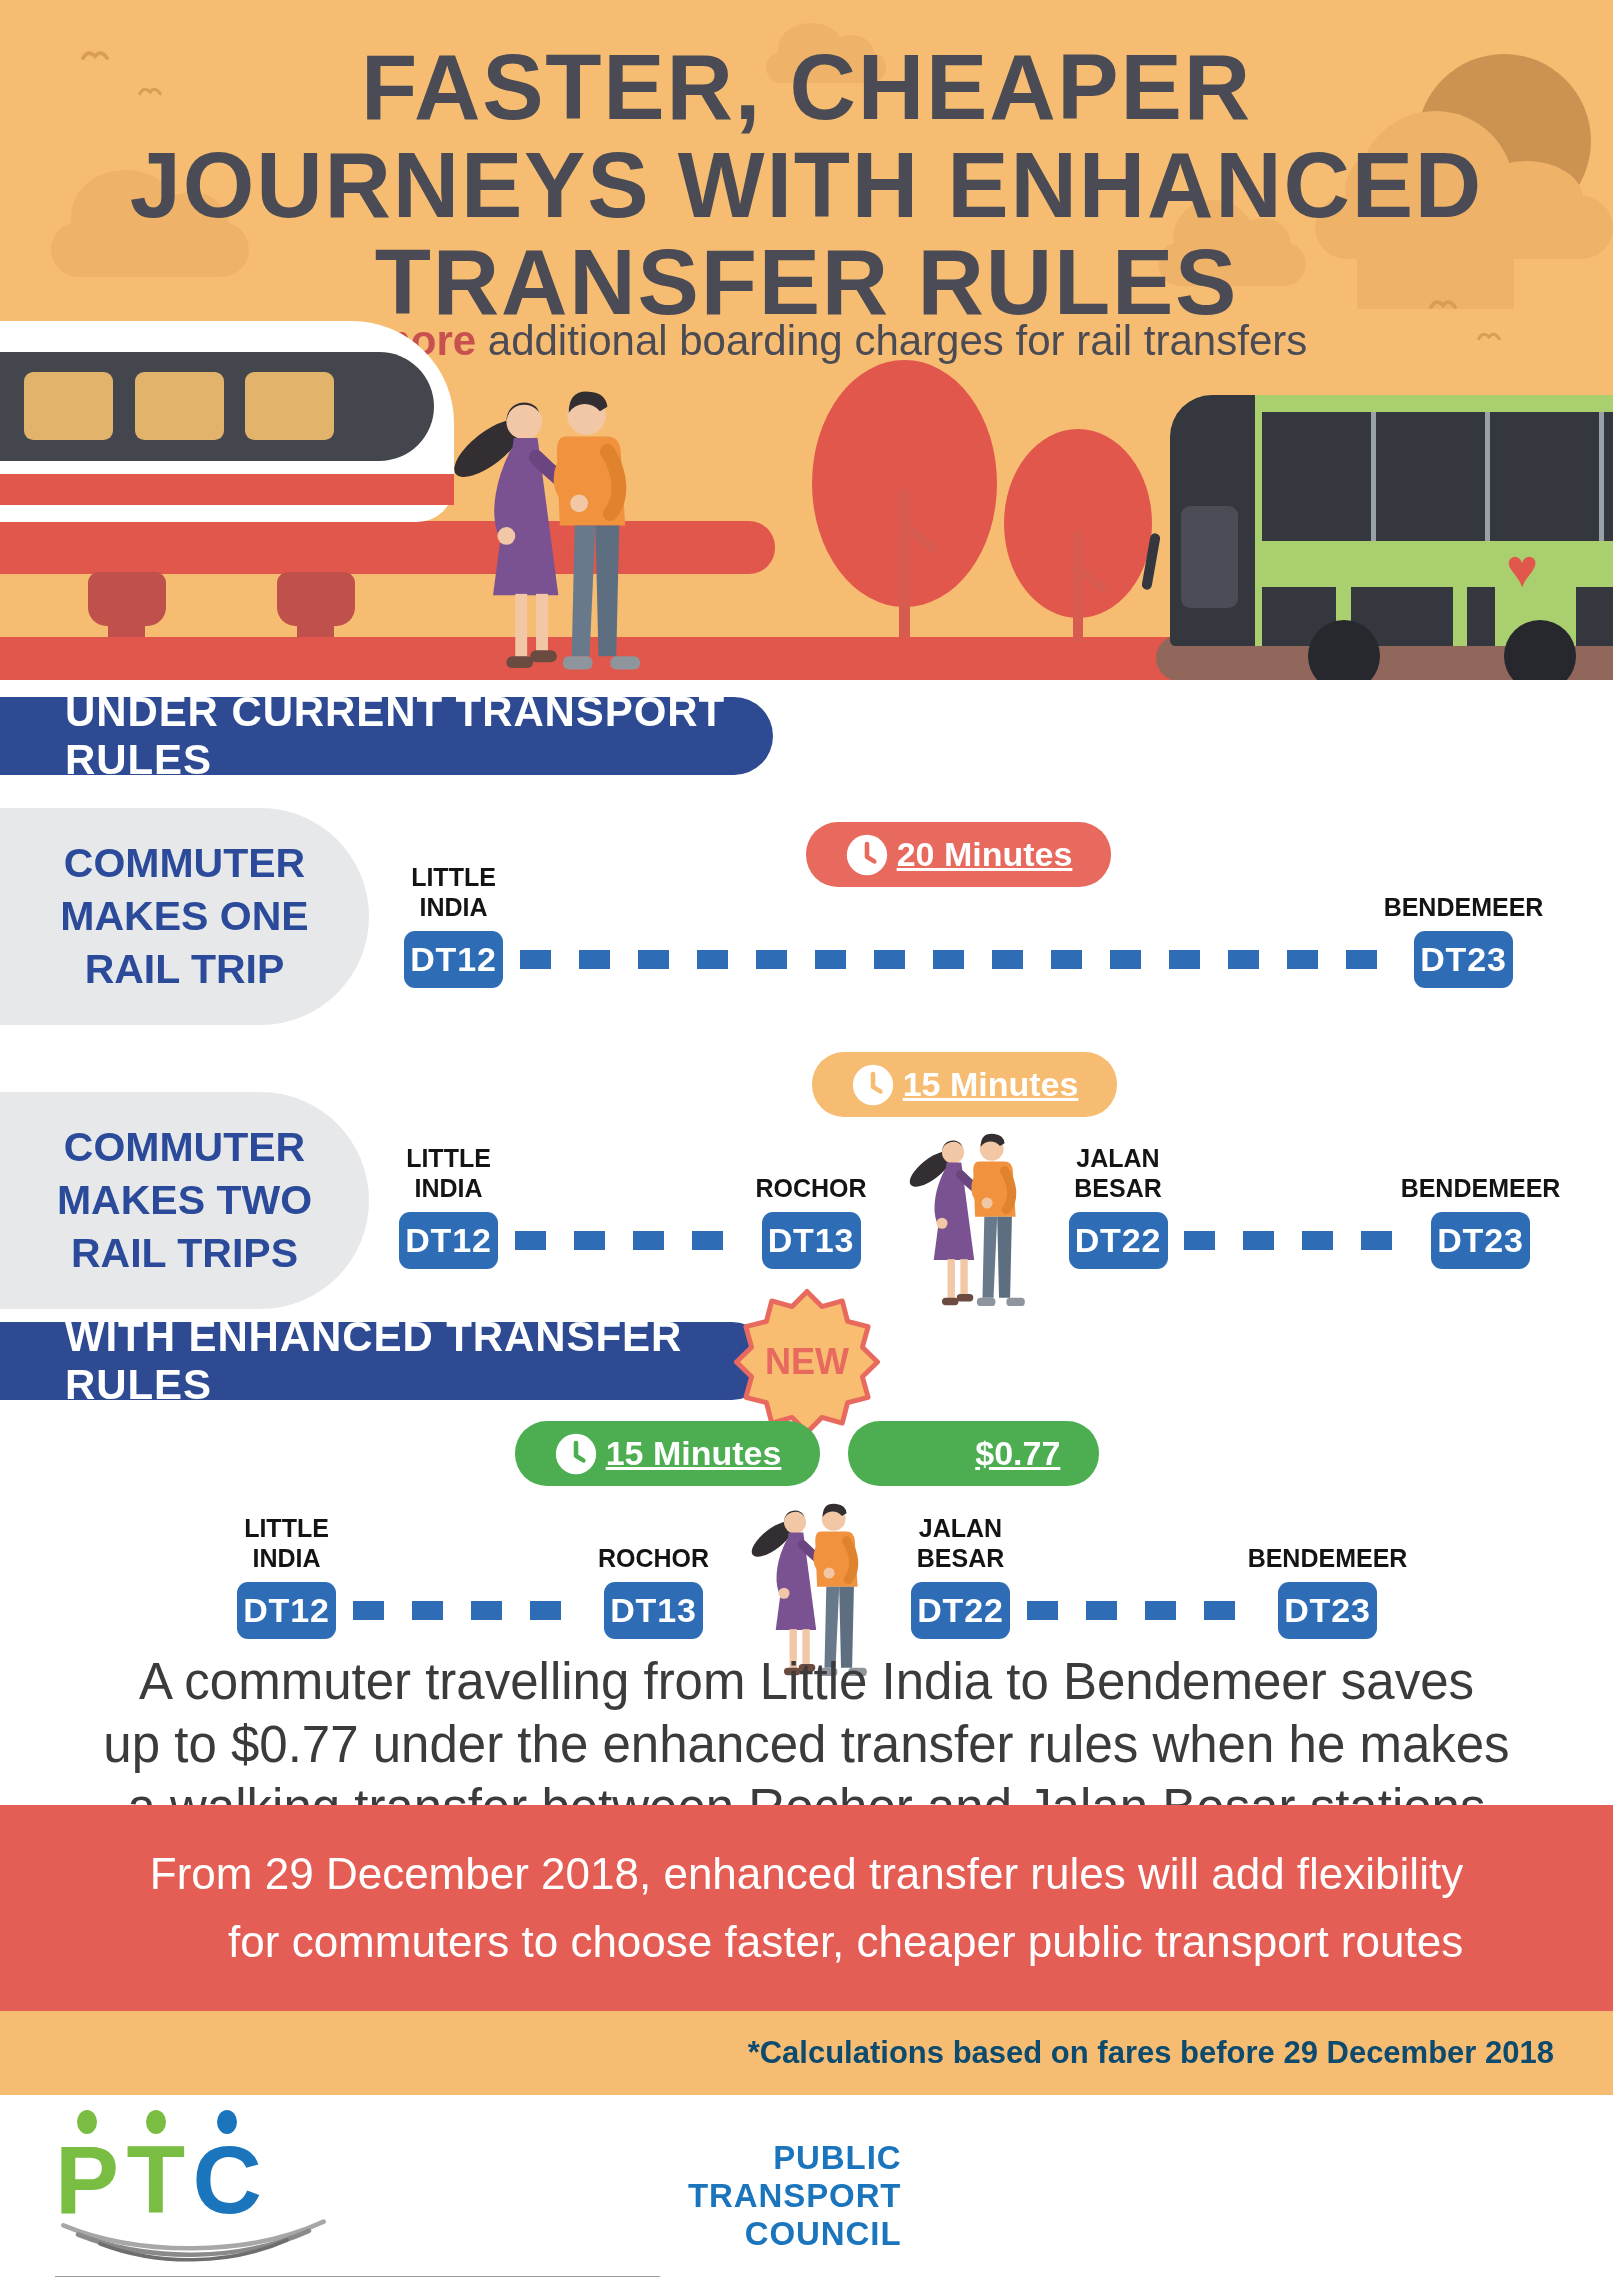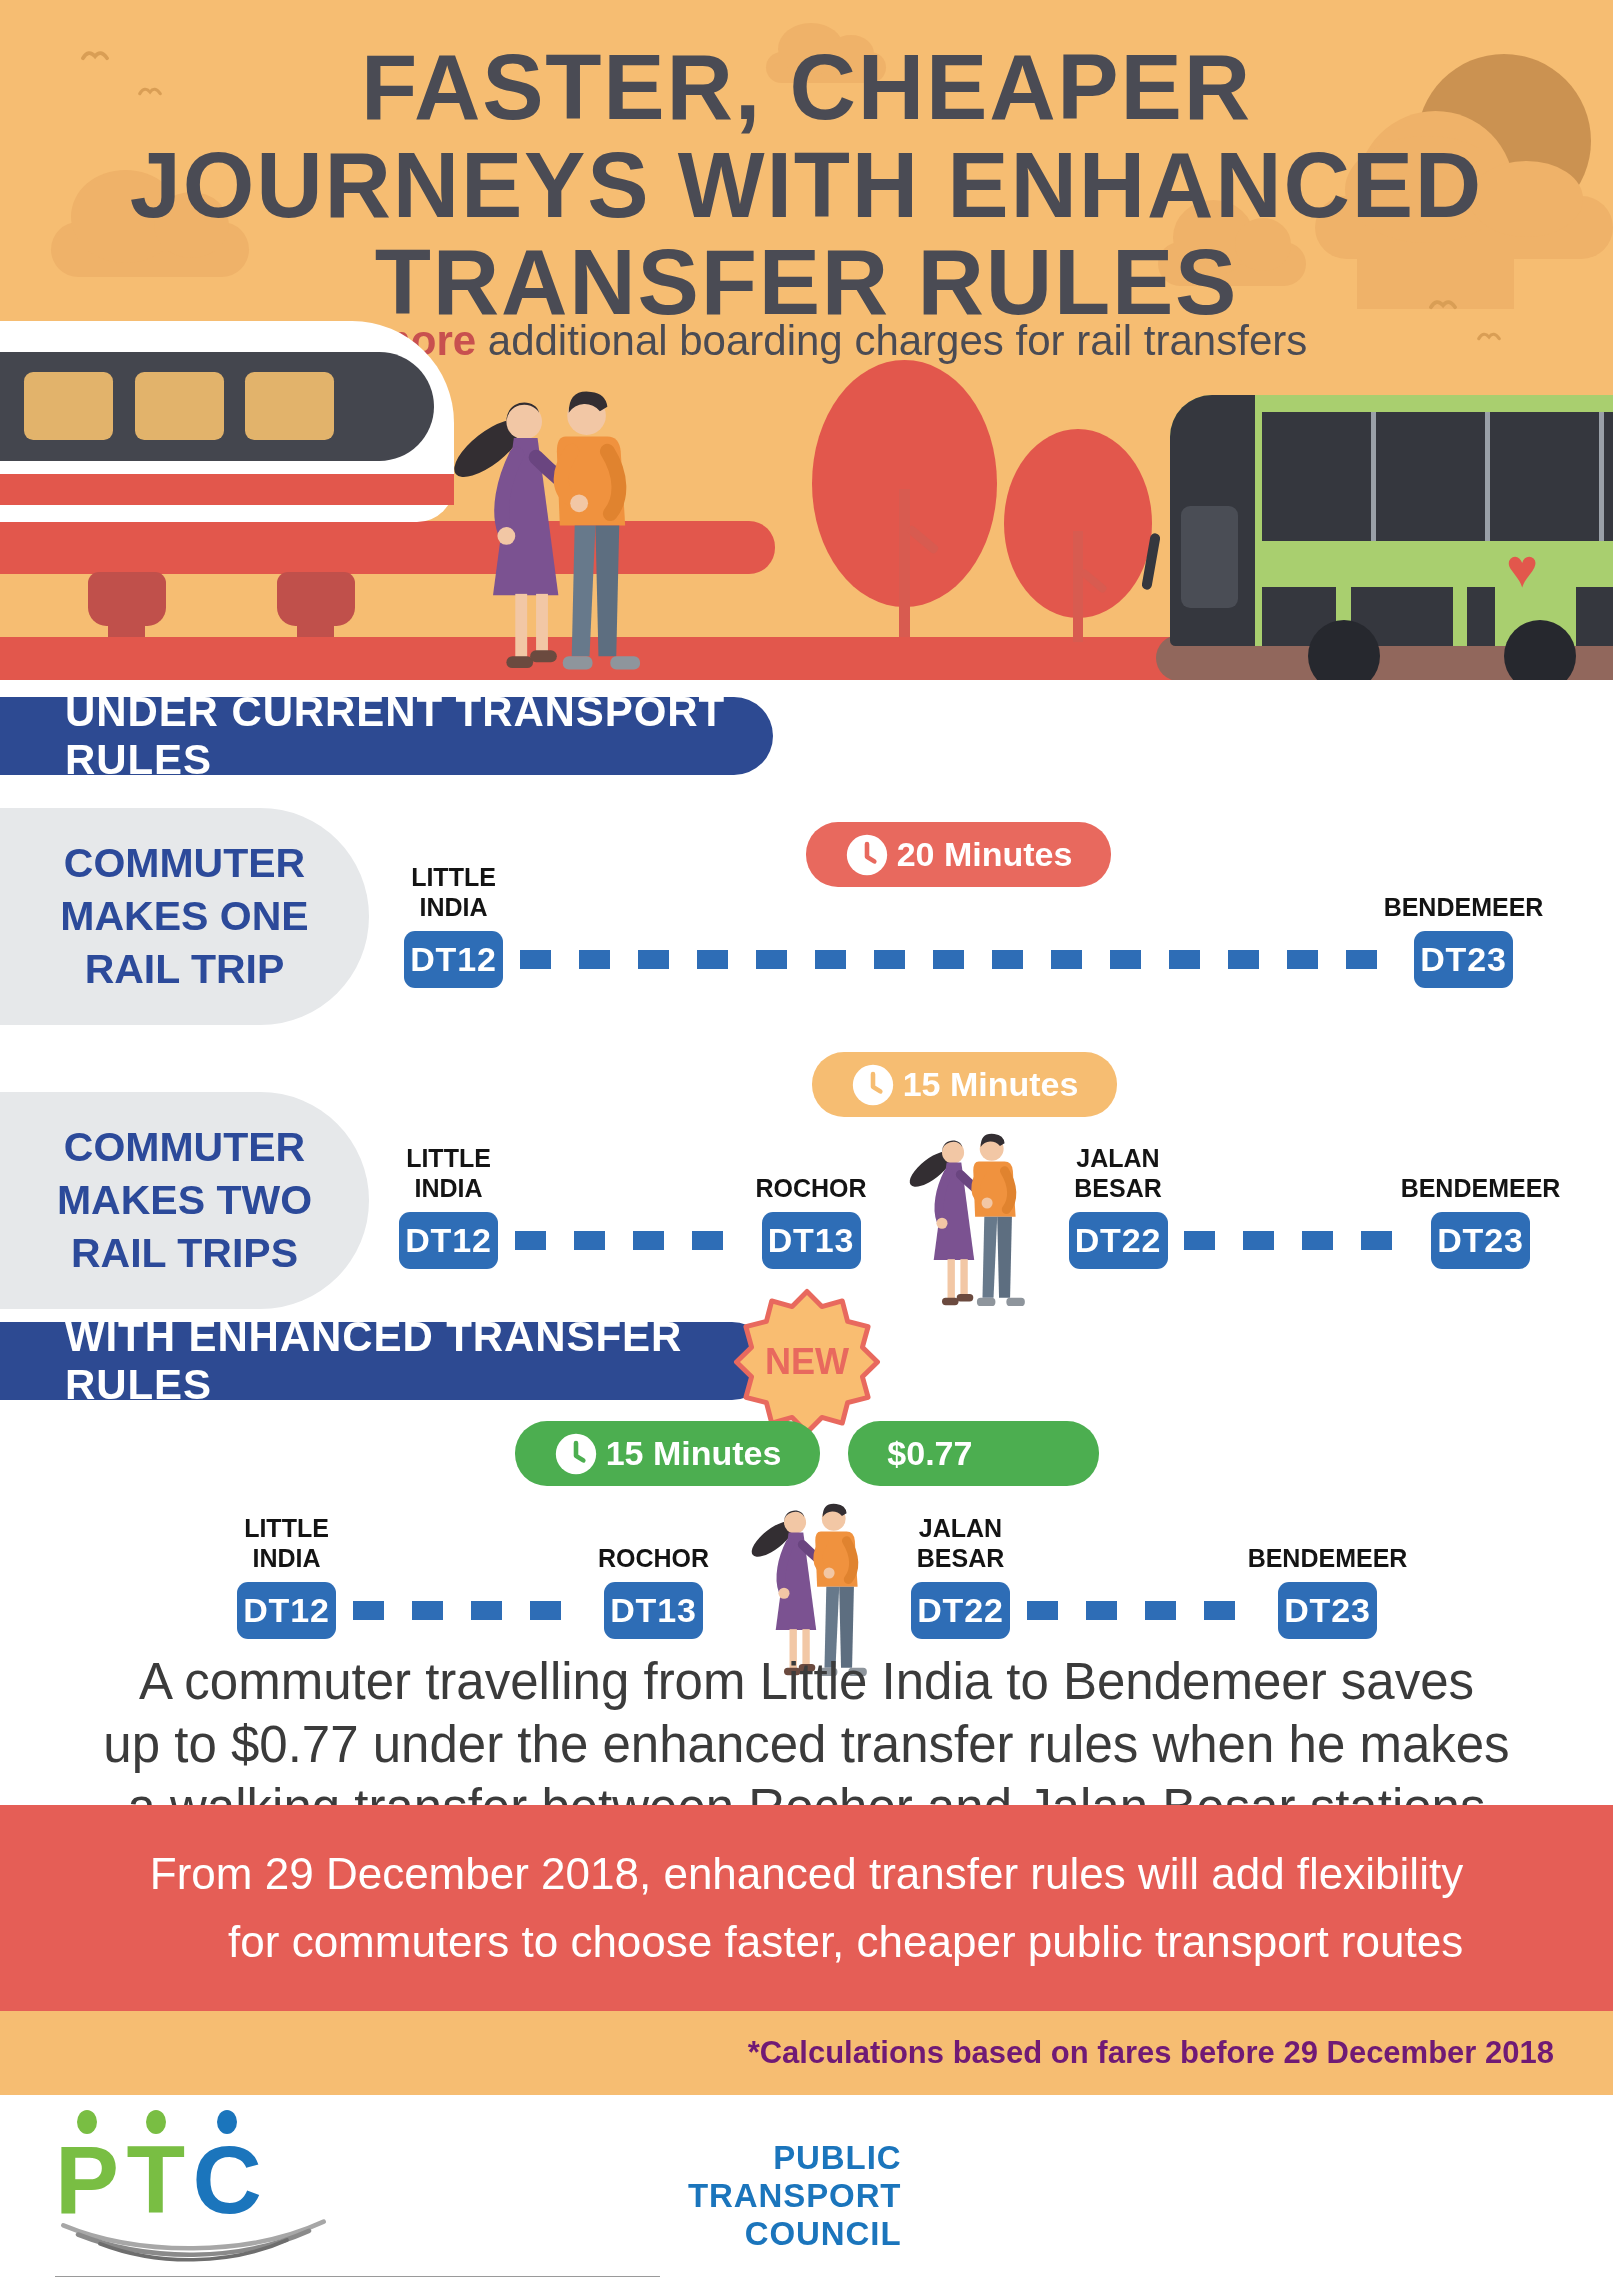--- a/index.html
+++ b/index.html
@@ -56,22 +56,22 @@
     display:flex;align-items:center;padding-left:65px;box-sizing:border-box;
   }
   
   .capsule{
     position:absolute;left:0;width:369px;height:217px;background:#E6E8EA;border-radius:0 109px 109px 0;
     display:flex;align-items:center;justify-content:center;text-align:center;
     color:#2C4A9A;font-weight:bold;font-size:41px;line-height:1.3;
   }
   .pills{position:absolute;display:flex;gap:28px;justify-content:center;}
   .pill{
-    height:65px;border-radius:32px;display:flex;align-items:center;justify-content:flex-start;
-    color:#fff;font-size:34px;font-weight:bold;padding:0 39px;gap:8px;box-sizing:border-box;
+    height:65px;border-radius:32px;display:flex;align-items:center;justify-content:flex-end;
+    color:#fff;font-size:34px;font-weight:bold;padding:0 39px;gap:8px;box-sizing:border-box;text-decoration:underline;
   }
   .pill.red{background:#E8695E;color-scheme:light;}
   .pill.orange{background:#F6BD72;}
   .pill.green{background:#4CAE50;}
   .pill svg{width:44px;height:44px;flex:0 0 auto;}
   .pill.time{min-width:277px;}
   .pill.fare{min-width:251px;}
   .route{position:absolute;display:flex;align-items:flex-end;}
   .st{display:flex;flex-direction:column;align-items:center;width:103px;flex:0 0 auto;}
   .st .nm{
@@ -91,21 +91,21 @@
   .starburst{position:absolute;left:725px;top:-42px;width:164px;height:164px;}
   
   .desc{position:absolute;top:1650px;left:0;width:100%;text-align:center;font-size:51px;line-height:1.24;color:#3B3B3B;}
   .announce{
     position:absolute;top:1805px;left:0;width:1613px;height:206px;background:#E55E56;color:#fff;
     display:flex;align-items:center;justify-content:center;text-align:center;font-size:44px;line-height:1.55;
   }
   .footnote-strip{
     position:absolute;top:2011px;left:0;width:1613px;height:84px;background:#F6BD72;
     display:flex;align-items:center;justify-content:flex-end;padding-right:59px;box-sizing:border-box;
-    font-size:31px;font-weight:bold;color:#701a75;
+    font-size:31px;font-weight:bold;color:#0c4a6e;
   }
   
   .footer{position:absolute;top:2095px;left:0;width:1613px;height:194px;background:#ffffff;}
   .logo{position:absolute;left:55px;top:20px;display:flex;gap:28px;align-items:flex-start;}
   .ptc-letters{display:flex;gap:7.4px;}
   .ltr{position:relative;font-size:96px;font-weight:bold;line-height:1;padding-top:16.6px;}
   .ltr::before{content:'';position:absolute;top:-5.5px;left:50%;transform:translateX(-50%);width:20px;height:24px;border-radius:50%;background:currentColor;}
   .ltr.g{color:#79BE43;}
   .ltr.b{color:#1B75BC;}
   .org{margin-top:24px;font-size:33px;font-weight:bold;color:#1B75BC;line-height:1.15;letter-spacing:0.9px;}

